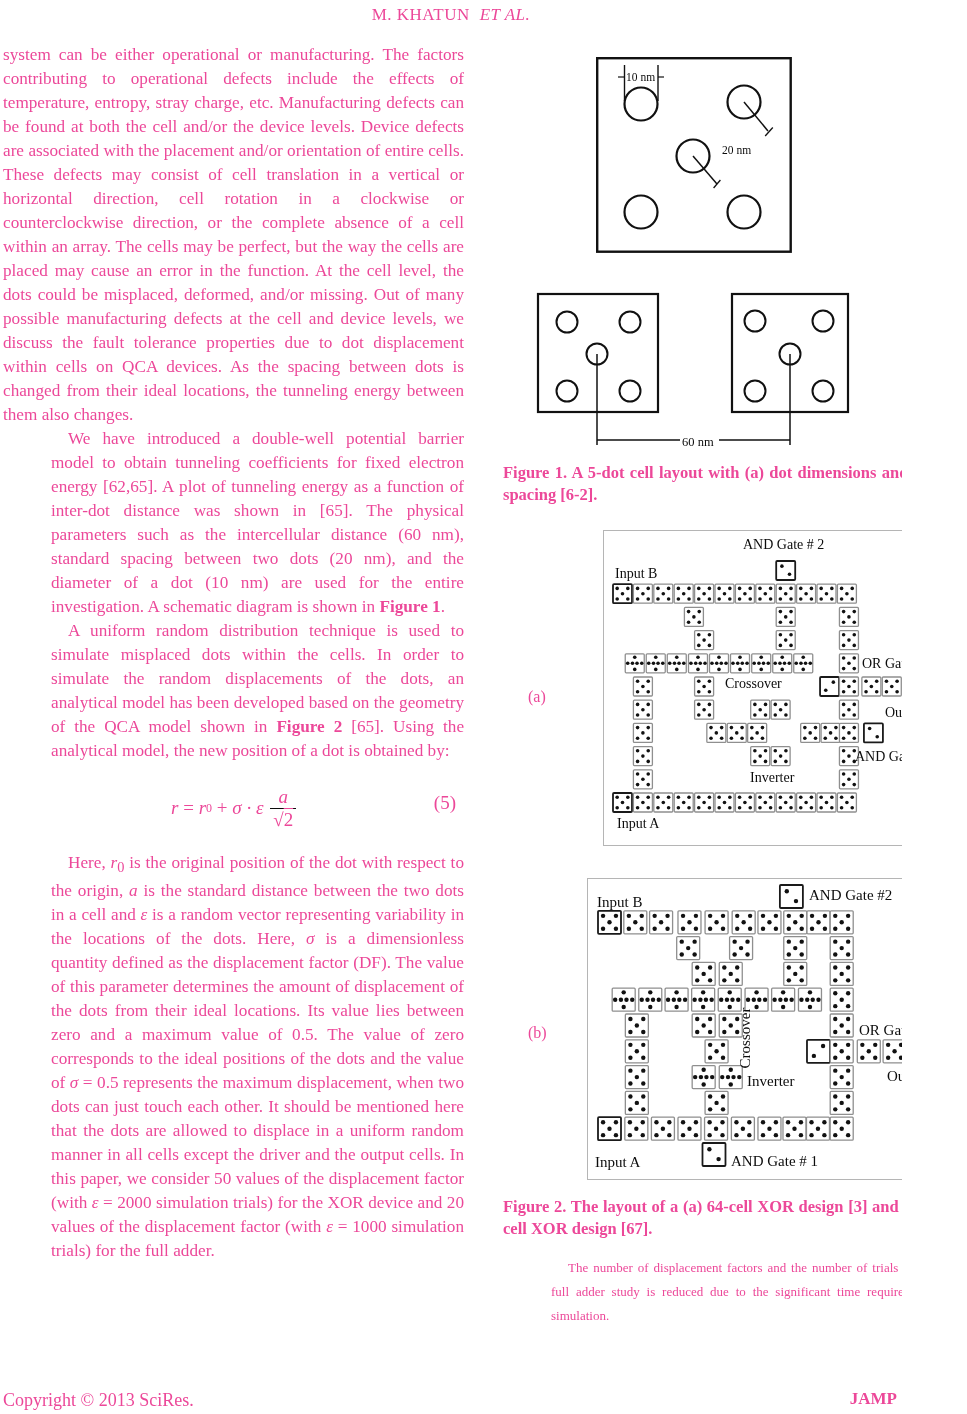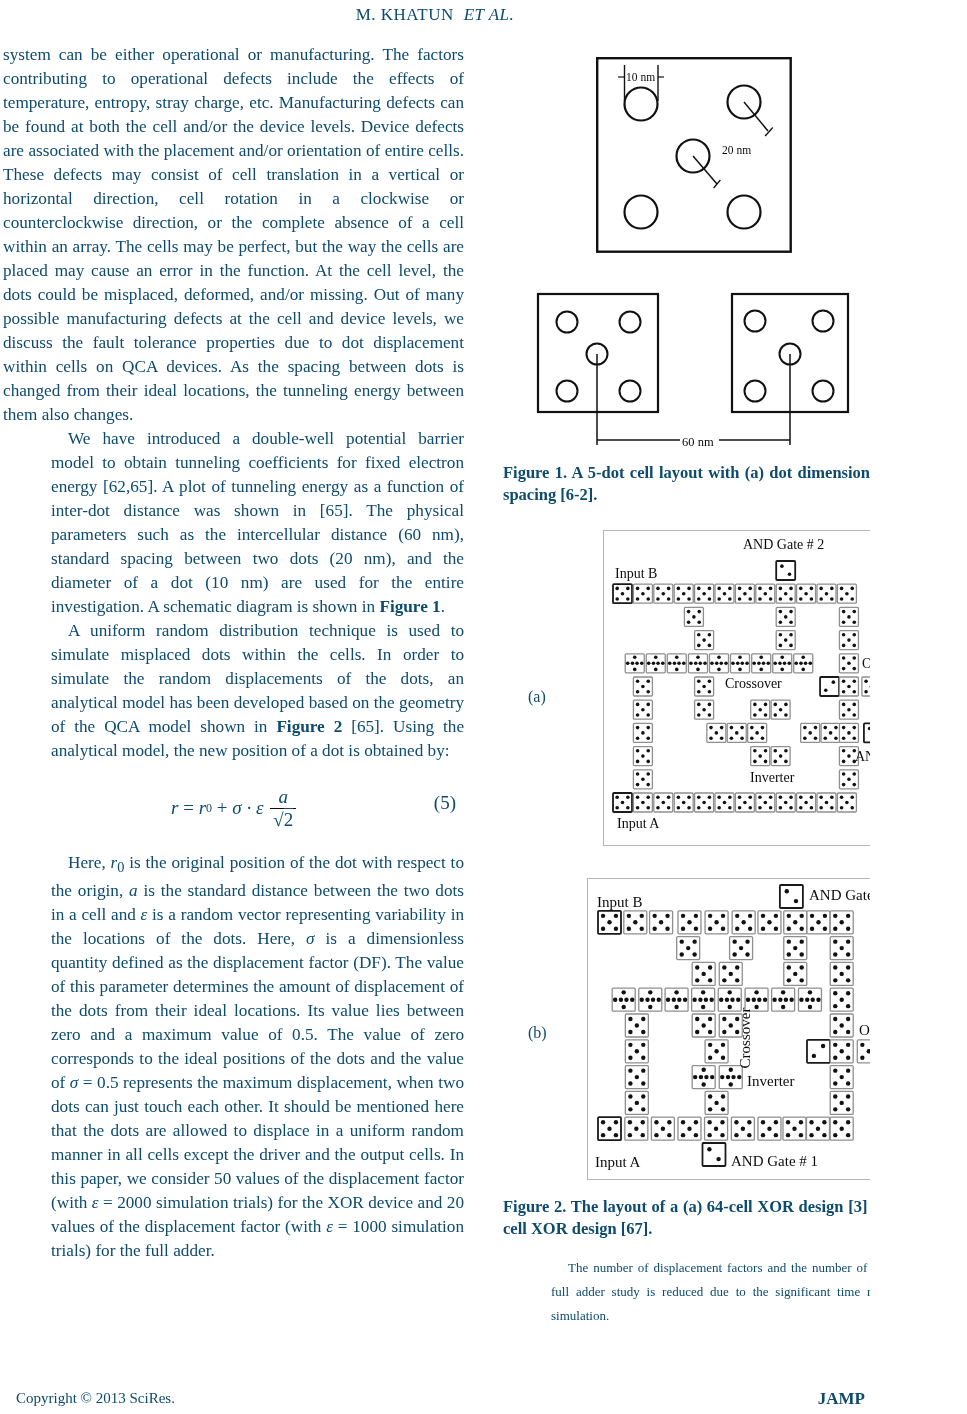--- a/index.html
+++ b/index.html
@@ -1,17 +1,17 @@
 <!DOCTYPE html>
 <html><head>
 <meta charset="utf-8">
 <style>
   html,body{margin:0;padding:0;background:#ffffff;}
   .page{position:relative;width:870px;height:1414px;background:#fff;overflow:hidden;
-        font-family:"Liberation Serif",serif;color:#0c4a6e;}
+        font-family:"Liberation Serif",serif;color:#ec4899;padding-left:32px;}
   .abs{position:absolute;}
   
   .hdr{position:absolute;top:5px;left:0;width:100%;text-align:center;
        font-size:17px;letter-spacing:0.5px;}
   .hdr i{margin-left:10px;}
   .pageno{position:absolute;top:5px;left:941px;font-size:17px;}
   
   .col{position:absolute;left:3px;top:43px;width:461px;
        font-size:17.2px;line-height:24px;text-align:justify;}
   .col p,.rtext p{margin:0;}
@@ -28,21 +28,21 @@
   .frac{display:inline-block;text-align:center;vertical-align:middle;margin-left:7px;line-height:1.05;}
   .frac .num{display:block;border-bottom:1.4px solid #0c0c0c;padding:0 8px 1px 8px;}
   .frac .den{display:block;padding-top:1px;}
   .ovl{text-decoration:overline;}
   .eq-number{position:absolute;right:8px;top:14px;}
   
   .caption{position:absolute;left:503px;width:460px;font-weight:bold;
            font-size:16.5px;line-height:21.5px;text-align:justify;}
   .tag{position:absolute;font-size:16px;}
   
-  .foot-l{position:absolute;left:16px;top:1390px;font-size:15px;text-align:center;}
+  .foot-l{position:absolute;left:3px;top:1390px;font-size:18px;text-align:center;}
   .foot-r{position:absolute;right:5px;top:1389px;font-size:17px;font-weight:bold;}
   svg text{font-family:"Liberation Serif",serif;fill:#0c0c0c;}
 </style>
 </head>
 <body>
 
 <div class="page">
 
   <div class="hdr">
     <span>M. KHATUN</span><i>ET AL.</i>

